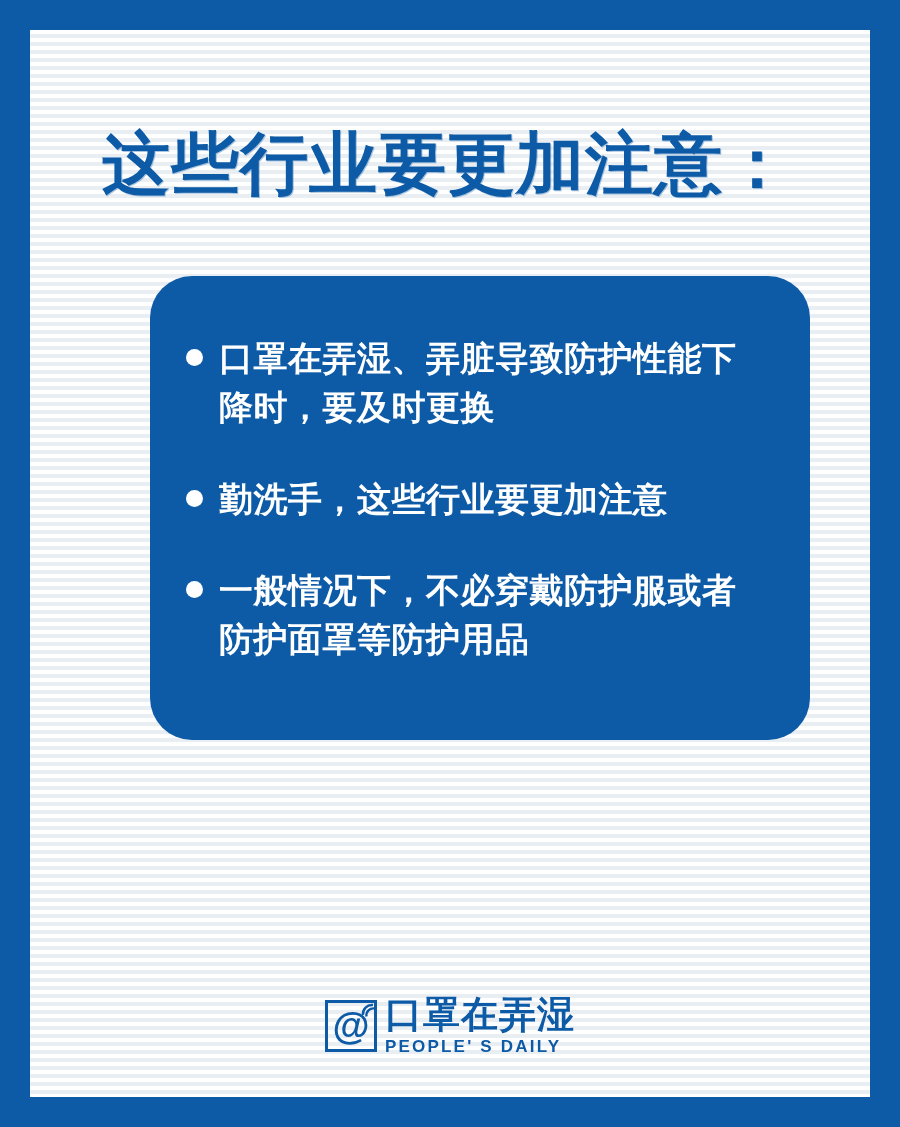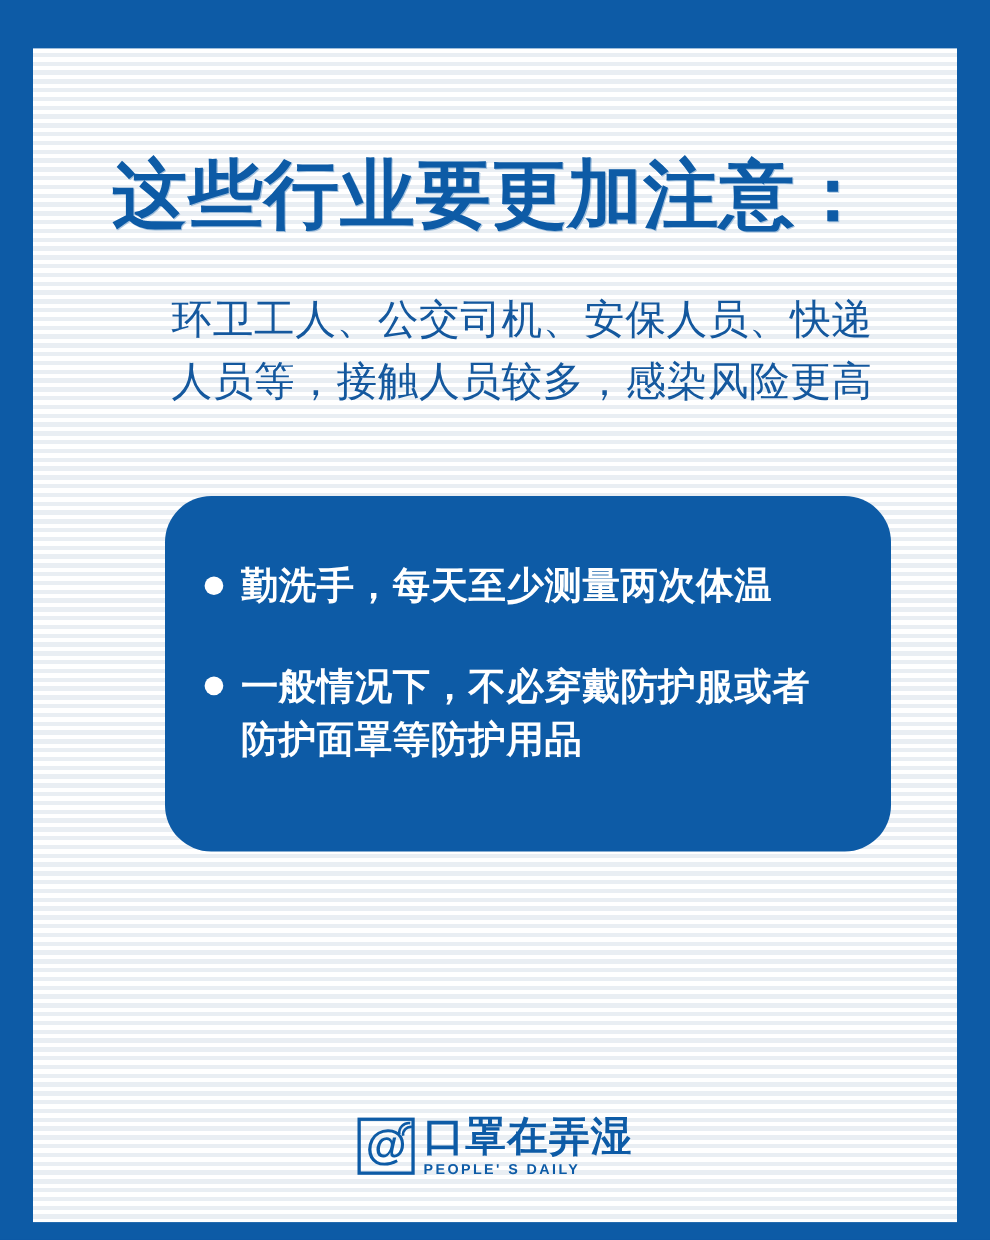--- a/index.html
+++ b/index.html
@@ -13,21 +13,21 @@
     font-family: "Liberation Sans", sans-serif;
     overflow: hidden;
   }
 
   .poster {
     position: relative;
     width: 900px;
     height: 1127px;
     background: #0d5ba6;
     box-sizing: border-box;
-    padding: 44px 30px;
+    padding: 30px 30px;
   }
 
   .card {
     position: relative;
     width: 840px;
     height: 1067px;
     background:
       repeating-linear-gradient(
         to bottom,
         #ffffff 0px,
@@ -166,42 +166,45 @@
     line-height: 1;
   }
   .logo-cn {
     color: #0d5ba6;
     font-size: 37px;
     font-weight: bold;
     letter-spacing: 1px;
   }
   .logo-en {
     color: #0d5ba6;
-    font-size: 13px;
+    font-size: 17px;
     font-weight: bold;
     letter-spacing: 2.2px;
     margin-top: 5px;
   }
 </style>
 </head>
 <body>
 
 <div class="poster">
   <div class="card">
     <div class="inner">
 
       <h1 class="headline">这些行业要更加注意：</h1>
 
-      <p class="lede">环卫工人、公交司机、安保人员、快递人员等，接触人员较多，感染风险更高</p>
 
       <div class="panel">
         <ul class="bullet-list">
           <li class="bullet-item">
             <span class="dot"></span>
-            <span class="bullet-text">勤洗手，每天至少测量两次体温</span>
+            <span class="bullet-text">口罩在弄湿、弄脏导致防护性能下降时，要及时更换</span>
+          </li>
+          <li class="bullet-item">
+            <span class="dot"></span>
+            <span class="bullet-text">勤洗手，这些行业要更加注意</span>
           </li>
           <li class="bullet-item">
             <span class="dot"></span>
             <span class="bullet-text">一般情况下，不必穿戴防护服或者防护面罩等防护用品</span>
           </li>
         </ul>
       </div>
 
     </div>
 

